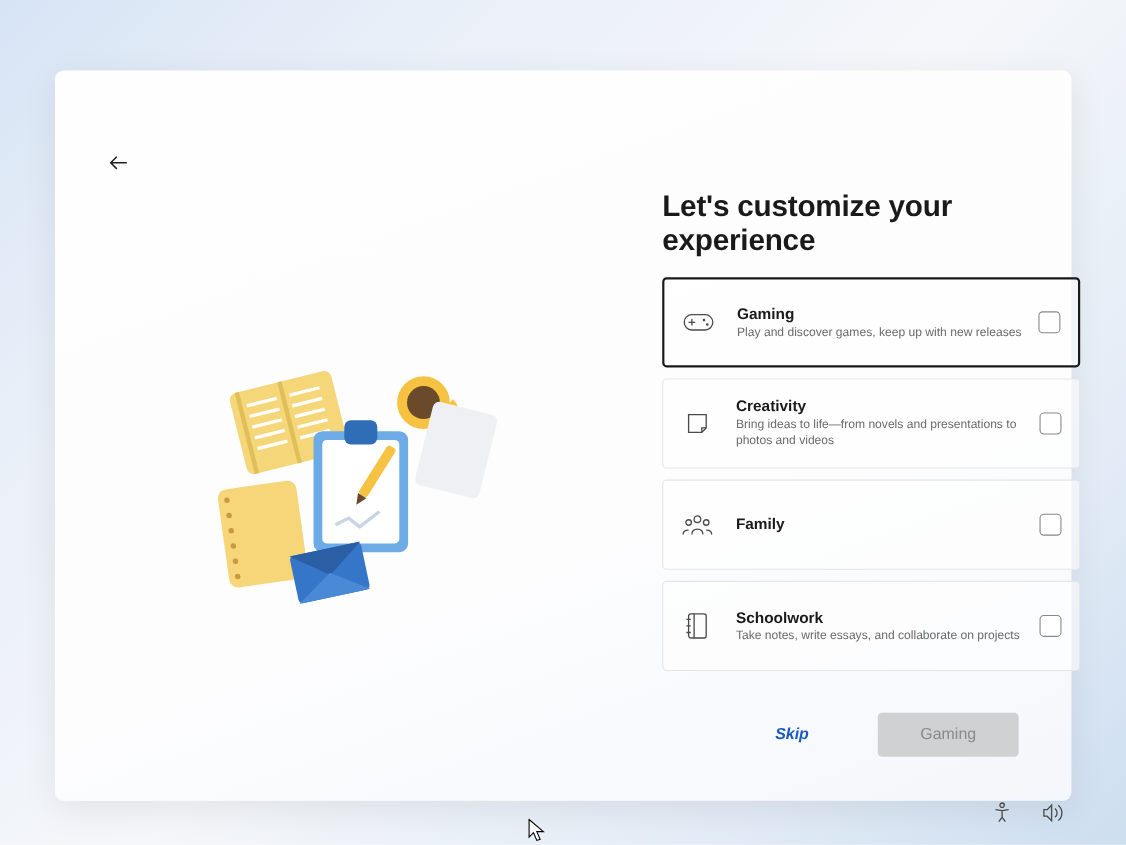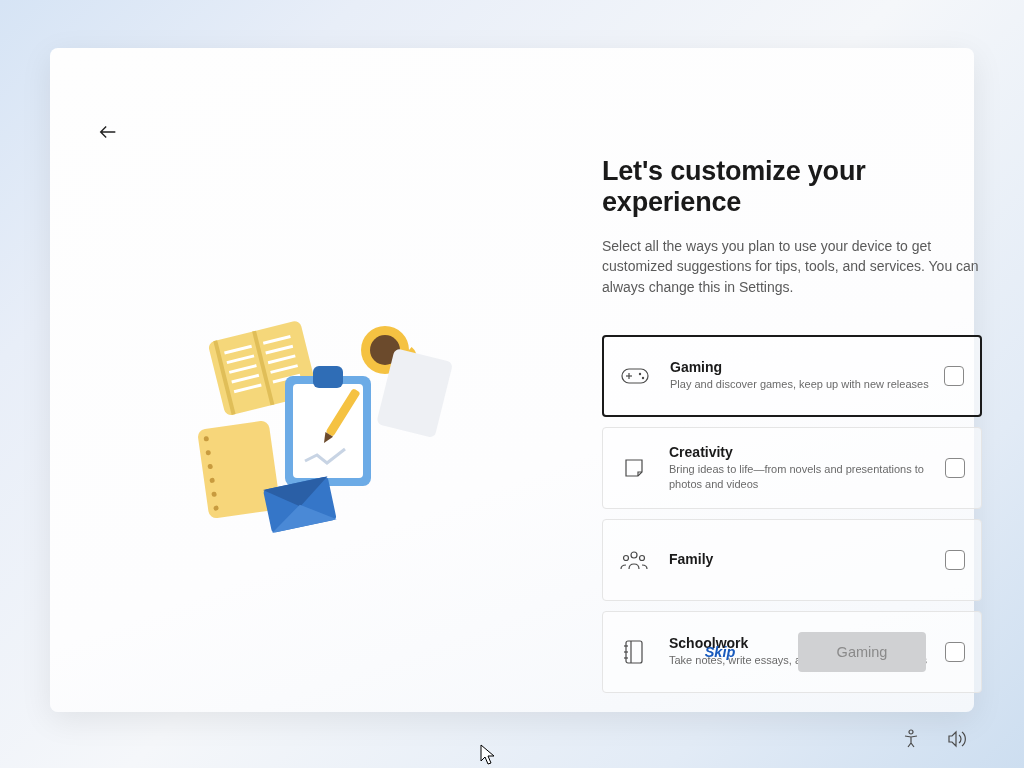--- a/index.html
+++ b/index.html
@@ -11,21 +11,21 @@
       width: 1024px;
       height: 768px;
       font-family: "Segoe UI", -apple-system, BlinkMacSystemFont, sans-serif;
       background: linear-gradient(135deg, #d6e4f5 0%, #e8eef8 20%, #f5f7fa 50%, #e2ebf6 80%, #cddef0 100%);
       position: relative;
       overflow: hidden;
     }
     .card {
       position: absolute;
       left: 50px;
-      top: 48px;
+      top: 64px;
       width: 924px;
       height: 664px;
       background: linear-gradient(160deg, #fefefe 0%, #fdfdfe 60%, #f4f7fb 100%);
       border-radius: 8px;
       box-shadow: 0 8px 32px rgba(0,0,0,0.08);
     }
     .back-btn {
       position: absolute;
       left: 38px;
       top: 64px;
@@ -247,21 +247,20 @@
       <g transform="translate(78,172) rotate(-12)">
         <rect x="0" y="0" width="66" height="44" rx="4" fill="#3576c8"></rect>
         <polygon points="0,0 66,0 33,24" fill="#2a5fa6"></polygon>
         <polygon points="0,44 33,22 66,44" fill="#4a89d6"></polygon>
       </g>
     </svg>
   </div>
 
   <div class="content">
     <h1 class="title">Let's customize your experience</h1>
-    <p class="subtitle">Select all the ways you plan to use your device to get customized suggestions for tips, tools, and services. You can always change this in Settings.</p>
 
     <div class="options">
 
       <div class="option selected">
         <div class="option-icon">
           <svg width="28" height="20" viewBox="0 0 28 20">
             <rect x="1" y="3" width="26" height="14" rx="7"></rect>
             <line x1="8" y1="7" x2="8" y2="13"></line>
             <line x1="5" y1="10" x2="11" y2="10"></line>
             <circle cx="19" cy="8" r="1.2" fill="#4a4a4a" stroke="none"></circle>

